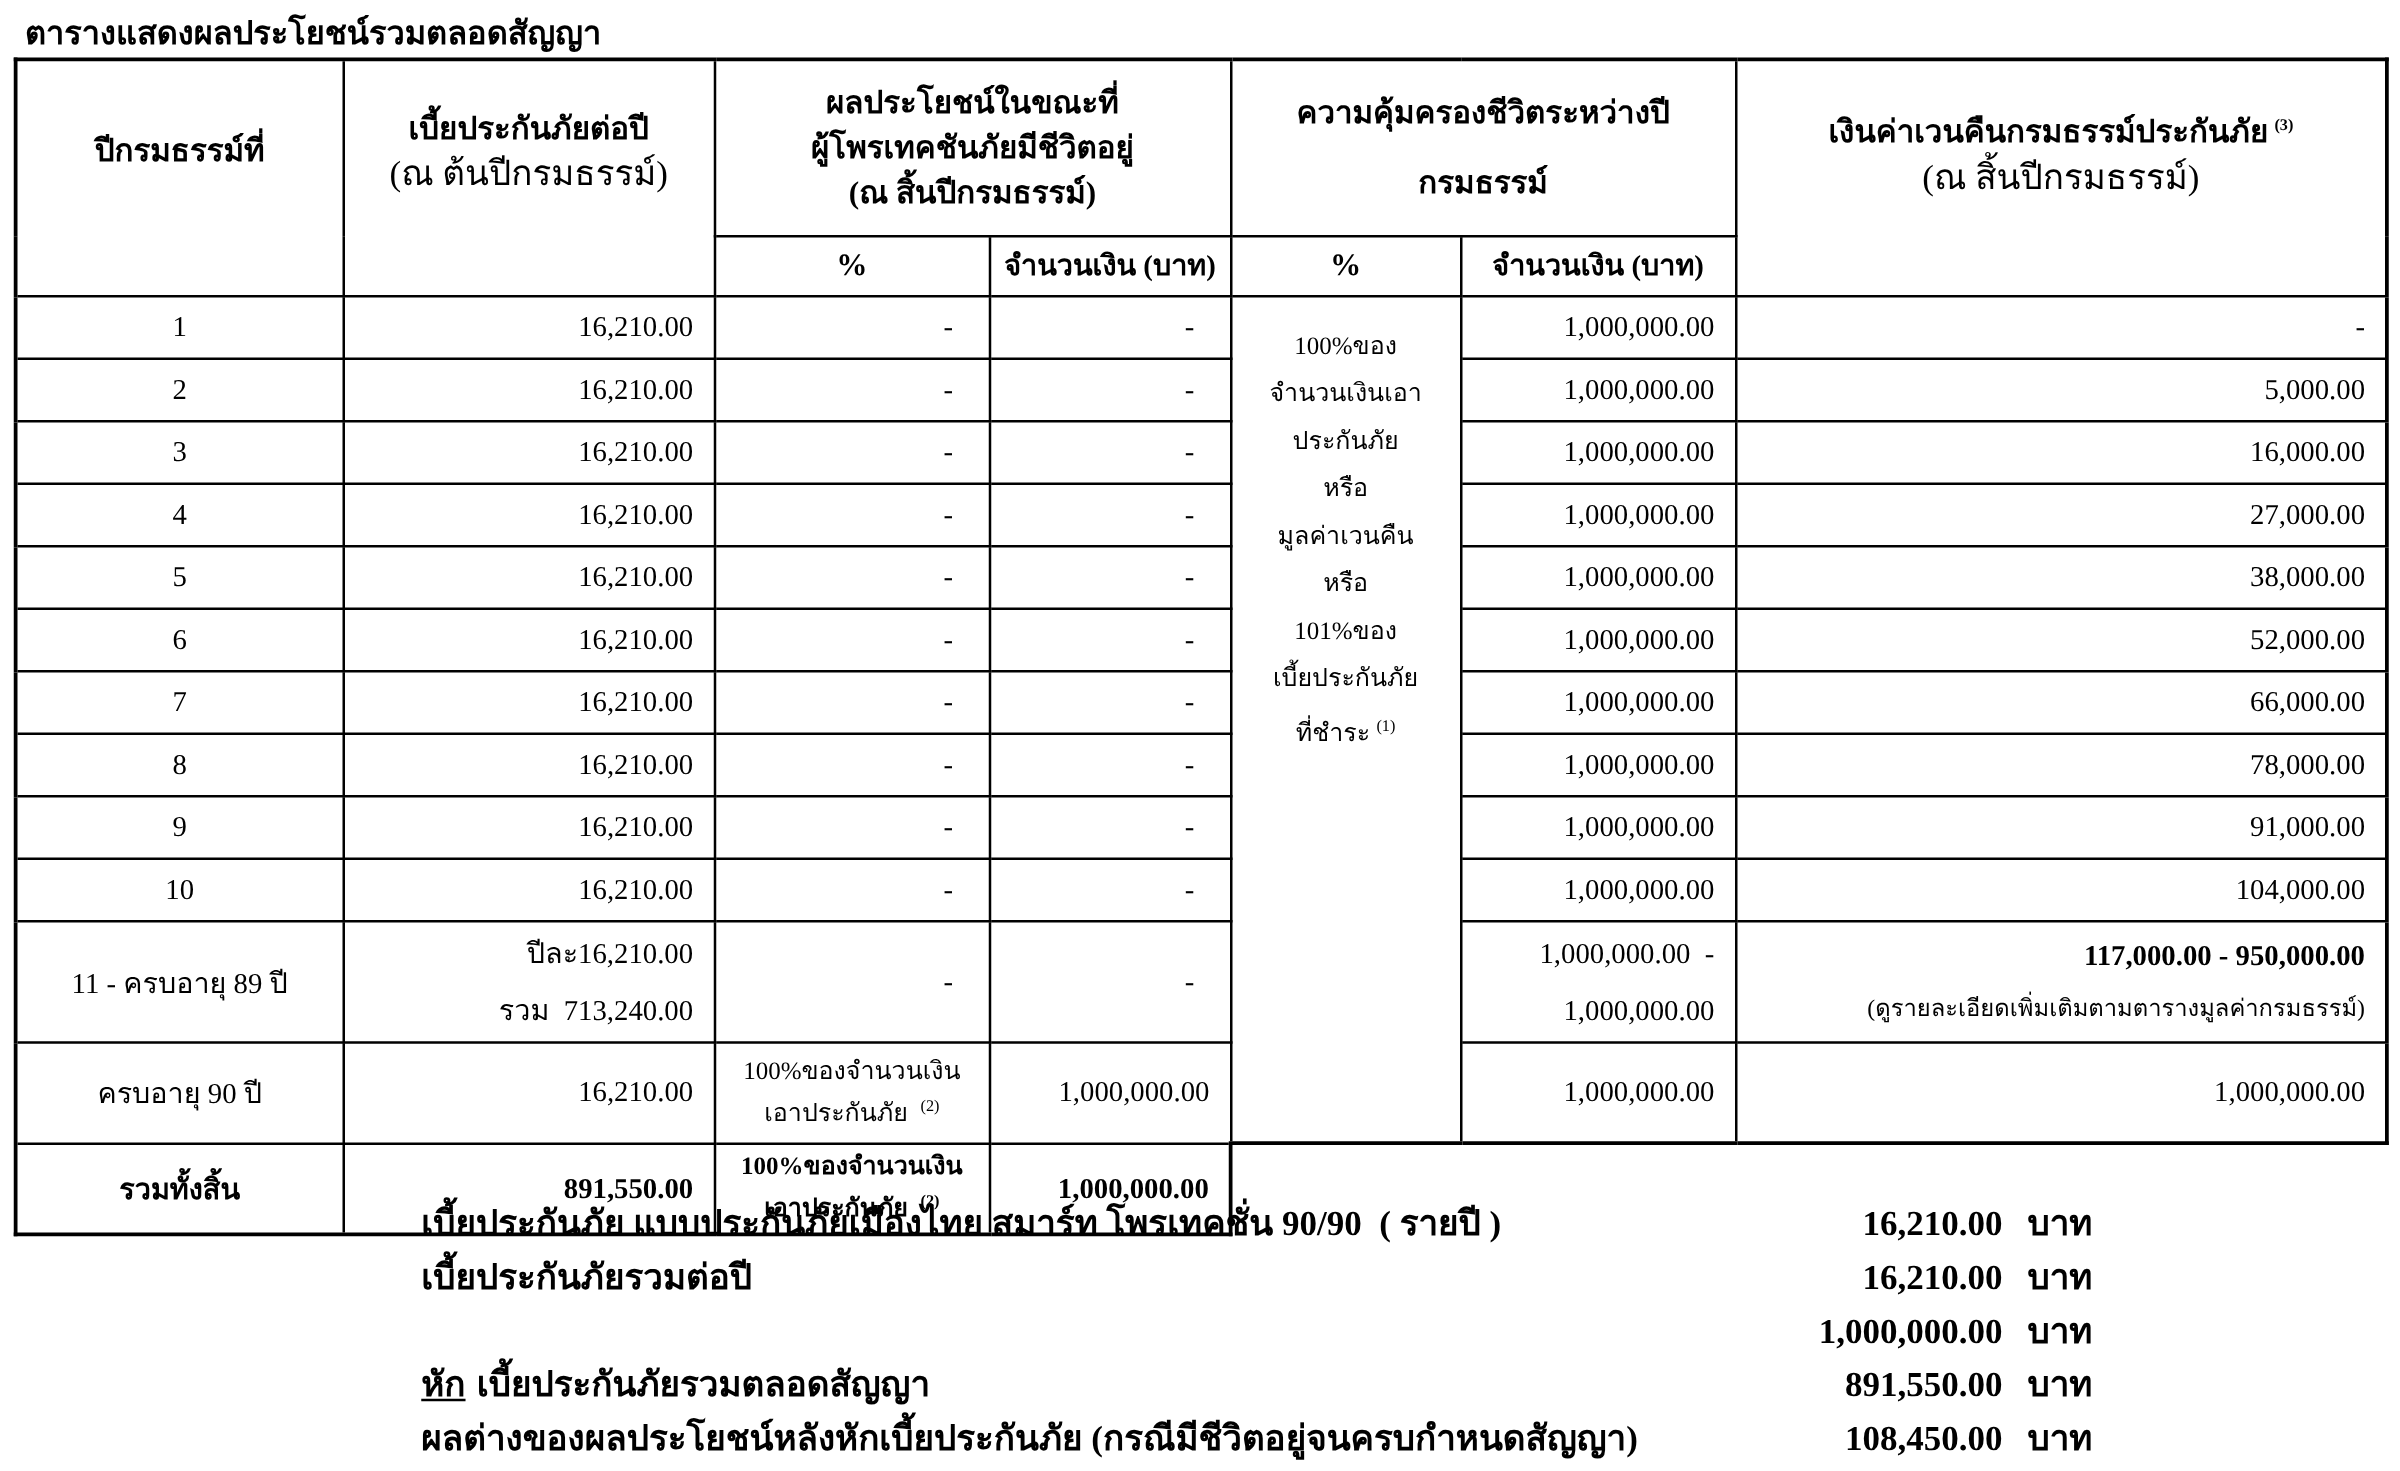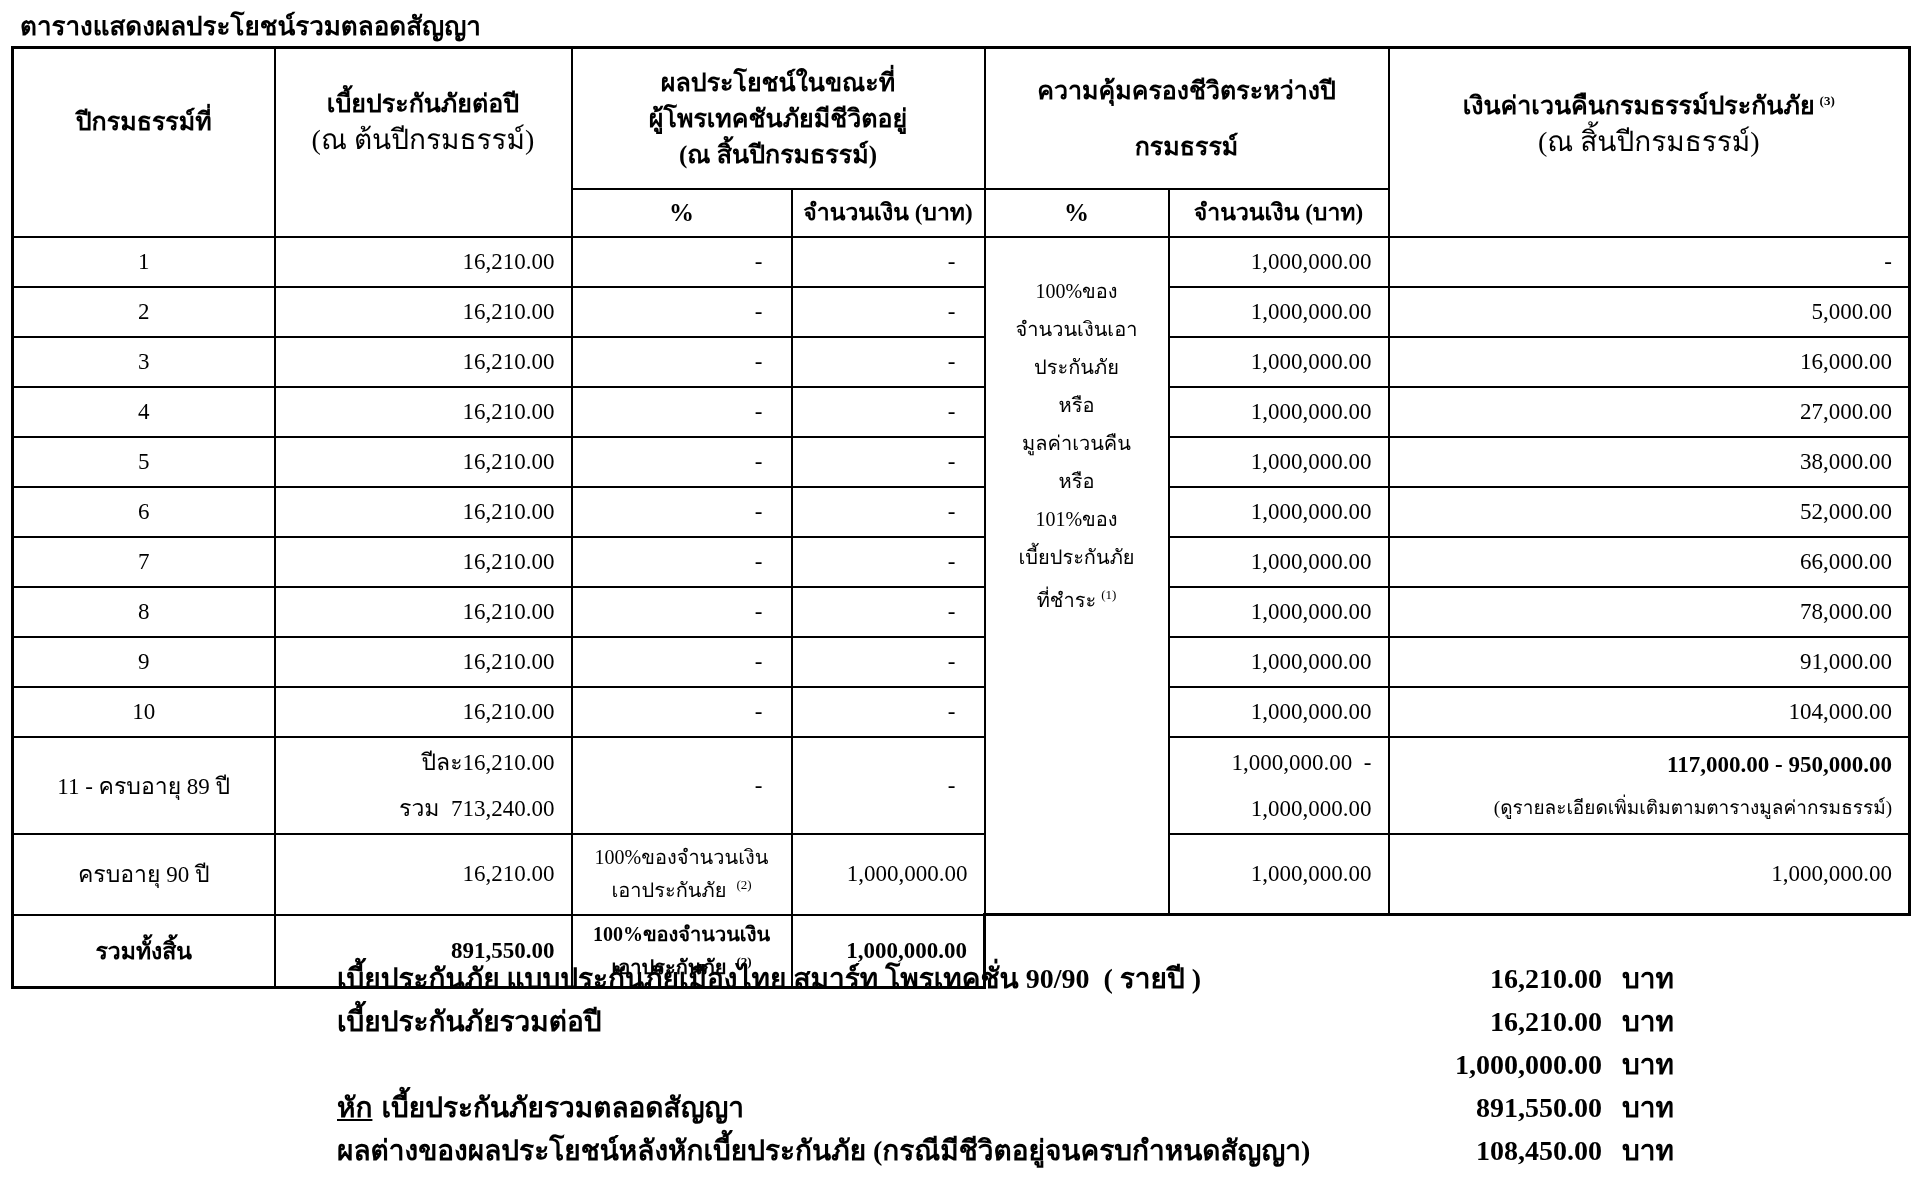--- a/index.html
+++ b/index.html
@@ -25,21 +25,21 @@
 
   .hdr{font-weight:700;text-align:center;font-size:25px;line-height:36px;}
   .hdr .note{font-weight:400;font-size:28px;}
   .hspan{padding-bottom:42px;}           
   .hc4 div{line-height:56px;}
   sup{font-size:13px;vertical-align:super;margin-left:5px;font-weight:700;}
   .c{text-align:center;}
   .amt{text-align:right;padding-right:16px;}
   .dash{text-align:right;padding-right:28px;}
   .two div{line-height:46px;}
-  .covnote{vertical-align:top;text-align:center;font-size:20px;line-height:38px;padding-top:34px;font-weight:400;}
+  .covnote{vertical-align:top;text-align:center;font-size:20px;line-height:38px;padding-top:20px;font-weight:400;}
   .covnote sup{font-weight:400;}
   .pctnote{text-align:center;font-size:20px;line-height:27px;font-weight:400;}
   .pctnote sup{font-weight:400;margin-left:10px;}
   .sline1{font-size:23px;line-height:45px;font-weight:bold;}
   .sline2{font-size:19px;line-height:42px;}
   tr.rtot td{font-weight:700;}
   tr.rtot .pctnote{font-weight:700;font-size:20px;}
   tr.rtot .pctnote sup{font-weight:700;}
 
   .summary{position:absolute;left:337px;top:956px;width:1343px;font-weight:700;}

